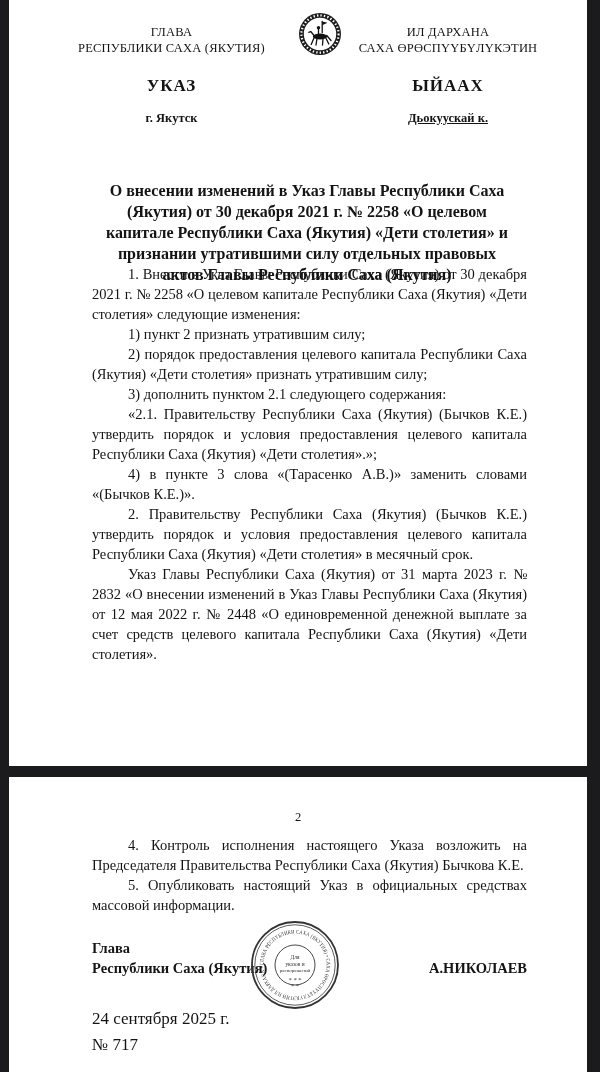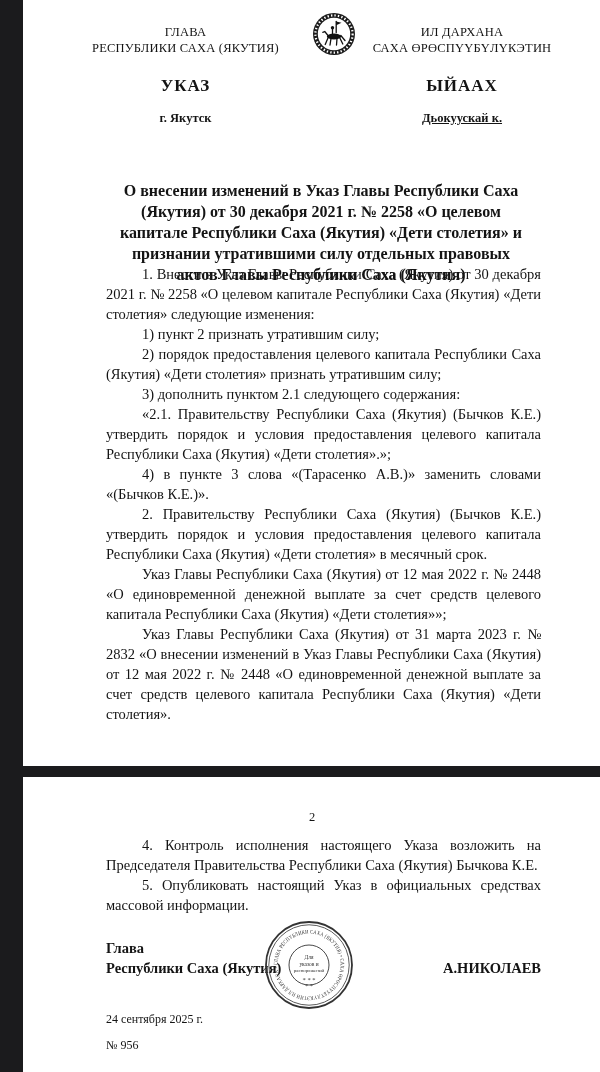--- a/index.html
+++ b/index.html
@@ -2,34 +2,34 @@
 <html lang="ru"><head>
 <meta charset="utf-8">
 <style>
   html,body{margin:0;padding:0;}
   body{
     width:600px;height:1072px;position:relative;overflow:hidden;
     background:#1b1b1d;
     font-family:"Liberation Serif", serif;
     color:#141414;
   }
-  .page{position:absolute;left:23px;width:578px;background:#ffffff;}
+  .page{position:absolute;left:9px;width:578px;background:#ffffff;}
   #page1{top:0;height:766px;}
   #page2{top:777px;height:295px;}
   .abs{position:absolute;}
   .center{text-align:center;}
   .org{font-size:12.5px;line-height:16px;letter-spacing:.2px;}
   .doc-type{font-size:17px;letter-spacing:1px;font-weight:bold;}
   .city{font-size:12.5px;font-weight:bold;}
   .title{font-size:16px;font-weight:bold;line-height:21px;}
   .body-text{font-size:14.5px;line-height:20px;text-align:justify;}
   .body-text p{margin:0;text-indent:36px;}
   .page-num{font-size:12.5px;}
   .sig{font-size:14.5px;font-weight:bold;line-height:20px;}
-  .meta{font-size:12px;line-height:20px;}
+  .meta{font-size:17px;line-height:20px;}
   svg text{font-family:"Liberation Serif", serif;}
 </style>
 </head>
 <body>
 
 <div class="page" id="page1">
 
   <div class="abs org center" style="left:30px;top:24px;width:265px;">
     <div>ГЛАВА</div>
     <div>РЕСПУБЛИКИ САХА (ЯКУТИЯ)</div>
@@ -68,21 +68,20 @@
   <div class="abs title center" style="left:88px;top:180px;width:420px;">О внесении изменений в Указ Главы Республики Саха (Якутия) от 30 декабря 2021 г. № 2258 «О целевом капитале Республики Саха (Якутия) «Дети столетия» и признании утратившими силу отдельных правовых актов Главы Республики Саха (Якутия)</div>
 
   <div class="abs body-text" style="left:83px;top:264px;width:435px;">
     <p>1. Внести в Указ Главы Республики Саха (Якутия) от 30 декабря 2021 г. № 2258 «О целевом капитале Республики Саха (Якутия) «Дети столетия» следующие изменения:</p>
     <p>1) пункт 2 признать утратившим силу;</p>
     <p>2) порядок предоставления целевого капитала Республики Саха (Якутия) «Дети столетия» признать утратившим силу;</p>
     <p>3) дополнить пунктом 2.1 следующего содержания:</p>
     <p>«2.1. Правительству Республики Саха (Якутия) (Бычков К.Е.) утвердить порядок и условия предоставления целевого капитала Республики Саха (Якутия) «Дети столетия».»;</p>
     <p>4) в пункте 3 слова «(Тарасенко А.В.)» заменить словами «(Бычков К.Е.)».</p>
     <p>2. Правительству Республики Саха (Якутия) (Бычков К.Е.) утвердить порядок и условия предоставления целевого капитала Республики Саха (Якутия) «Дети столетия» в месячный срок.</p>
-    <p>Указ Главы Республики Саха (Якутия) от 12 мая 2022 г. № 2448 «О единовременной денежной выплате за счет средств целевого капитала Республики Саха (Якутия) «Дети столетия»»;</p>
     <p>Указ Главы Республики Саха (Якутия) от 31 марта 2023 г. № 2832 «О внесении изменений в Указ Главы Республики Саха (Якутия) от 12 мая 2022 г. № 2448 «О единовременной денежной выплате за счет средств целевого капитала Республики Саха (Якутия) «Дети столетия».</p>
   </div>
 </div>
 
 <div class="page" id="page2">
 
   <div class="abs page-num center" style="left:0;top:33px;width:100%;">2</div>
 
   <div class="abs body-text" style="left:83px;top:58px;width:435px;">
     <p>4. Контроль исполнения настоящего Указа возложить на Председателя Правительства Республики Саха (Якутия) Бычкова К.Е.</p>
@@ -105,14 +104,14 @@
       <textPath href="#stamp-ring-path" startOffset="0" textLength="196" lengthAdjust="spacingAndGlyphs">ГЛАВА РЕСПУБЛИКИ САХА (ЯКУТИЯ) • САХА ӨРӨСПҮҮБҮЛҮКЭТИН ИЛ ДАРХАНА •</textPath>
     </text>
     <text x="45" y="39" text-anchor="middle" font-size="5.4" fill="#333333">Для</text>
     <text x="45" y="45.5" text-anchor="middle" font-size="5.4" fill="#333333">указов и</text>
     <text x="45" y="52" text-anchor="middle" font-size="5" fill="#333333">распоряжений</text>
     <text x="45" y="61.5" text-anchor="middle" font-size="6.5" fill="#333333">* * *</text>
     <text x="45" y="68" text-anchor="middle" font-size="6.5" fill="#333333">* *</text>
   </svg>
 
   <div class="abs meta" style="left:83px;top:232px;">24 сентября 2025 г.</div>
-  <div class="abs meta" style="left:83px;top:258px;">№ 956</div>
+  <div class="abs meta" style="left:83px;top:258px;">№ 717</div>
 </div>
 
 </body></html>

